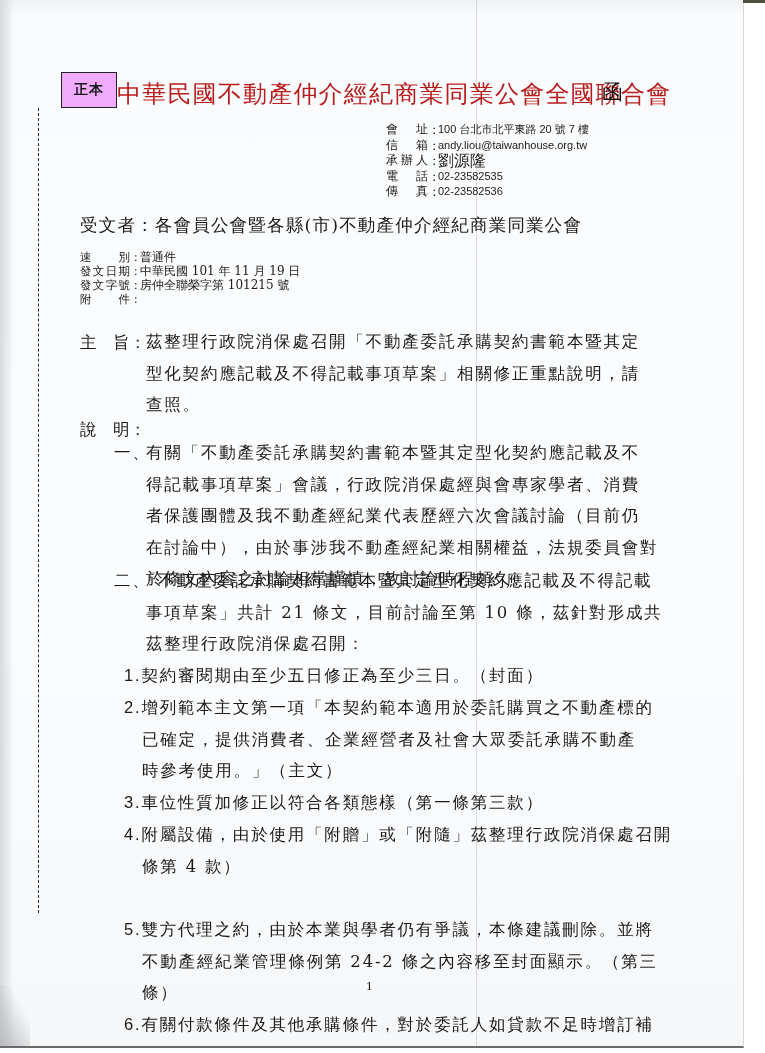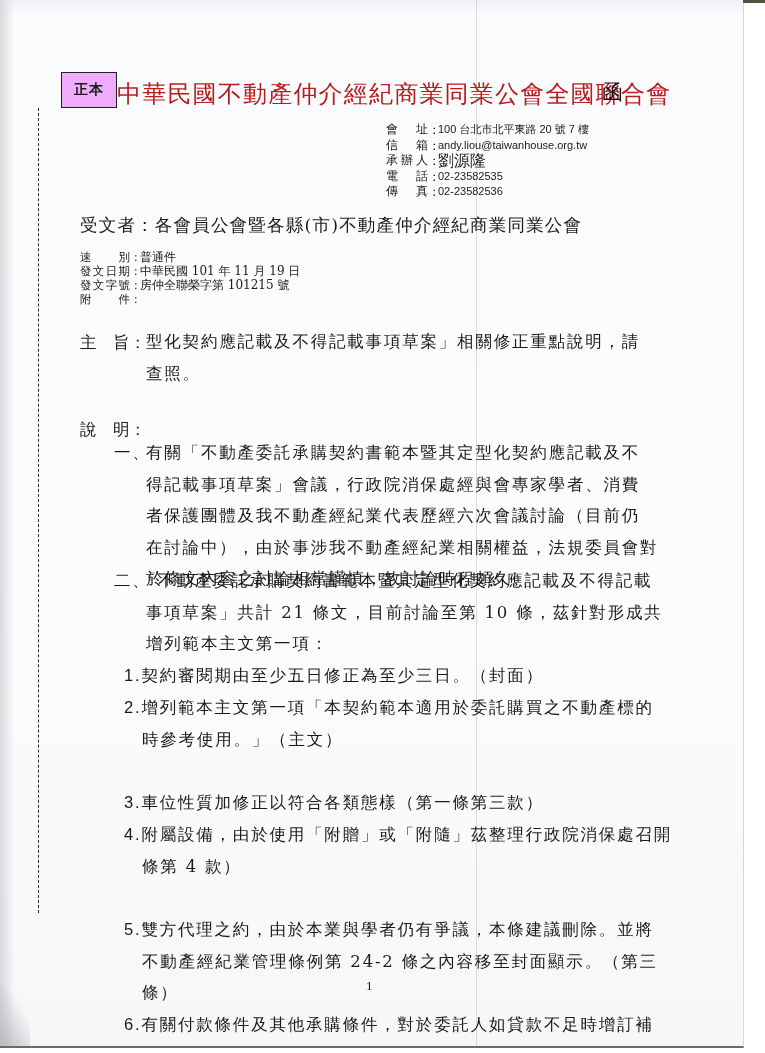--- a/index.html
+++ b/index.html
@@ -284,20 +284,21 @@
     <span class="meta-sep">：</span>
     <span class="meta-value"></span>
   </div>
 </div>
 
 <div class="section-label" style="left:80px; top:332px; width:66px;">
   <span>主</span>
   <span>旨：</span>
 </div>
 <div class="body-text" style="left:146px; top:326px;">
+  <span class="line">茲整理行政院消保處召開「不動產委託承購契約書範本暨其定</span>
   <span class="line">型化契約應記載及不得記載事項草案」相關修正重點說明，請</span>
   <span class="line">查照。</span>
 </div>
 
 <div class="section-label" style="left:80px; top:419px; width:66px;">
   <span>說</span>
   <span>明：</span>
 </div>
 
 <div class="body-text" style="left:114px; top:437px;">一、</div>
@@ -306,29 +307,30 @@
   <span class="line">得記載事項草案」會議，行政院消保處經與會專家學者、消費</span>
   <span class="line">者保護團體及我不動產經紀業代表歷經六次會議討論（目前仍</span>
   <span class="line">在討論中），由於事涉我不動產經紀業相關權益，法規委員會對</span>
   <span class="line">於條文內容之討論相當謹慎，故討論時程頗久。</span>
 </div>
 
 <div class="body-text" style="left:114px; top:565px;">二、</div>
 <div class="body-text" style="left:140px; top:565px;">
   <span class="line">「不動產委託承購契約書範本暨其定型化契約應記載及不得記載</span>
   <span class="line" style="padding-left:6px;">事項草案」共計 21 條文，目前討論至第 10 條，茲針對形成共</span>
-  <span class="line" style="padding-left:6px;">增列範本主文第一項：</span>
+  <span class="line" style="padding-left:6px;">茲整理行政院消保處召開：</span>
 </div>
 
 <div class="body-text" style="left:124px; top:660px;">
   <span class="line"><span class="num">1.</span><span>契約審閱期由至少五日修正為至少三日。（封面）</span></span>
 </div>
 
 <div class="body-text" style="left:124px; top:692px;">
   <span class="line"><span class="num">2.</span><span>增列範本主文第一項「本契約範本適用於委託購買之不動產標的</span></span>
+  <span class="line" style="padding-left:18px;">已確定，提供消費者、企業經營者及社會大眾委託承購不動產</span>
   <span class="line" style="padding-left:18px;">時參考使用。」（主文）</span>
 </div>
 
 <div class="body-text" style="left:124px; top:787px;">
   <span class="line"><span class="num">3.</span><span>車位性質加修正以符合各類態樣（第一條第三款）</span></span>
 </div>
 
 <div class="body-text" style="left:124px; top:819px;">
   <span class="line"><span class="num">4.</span><span>附屬設備，由於使用「附贈」或「附隨」茲整理行政院消保處召開</span></span>
   <span class="line" style="padding-left:18px;">條第 4 款）</span>

